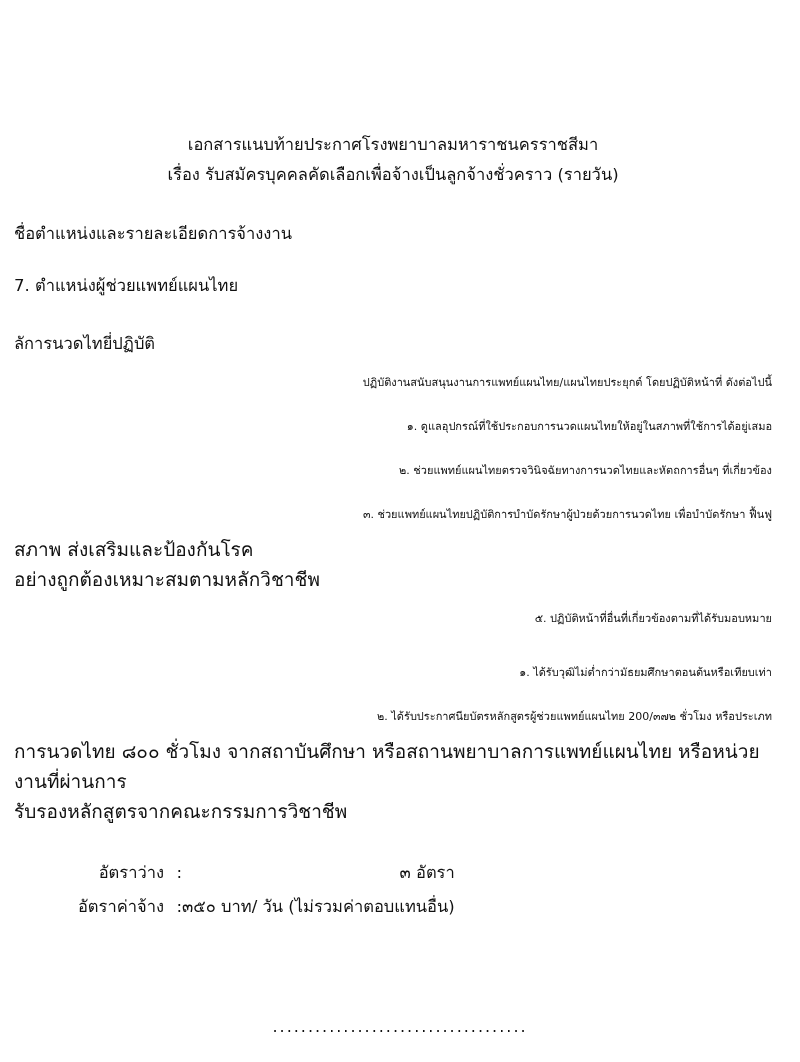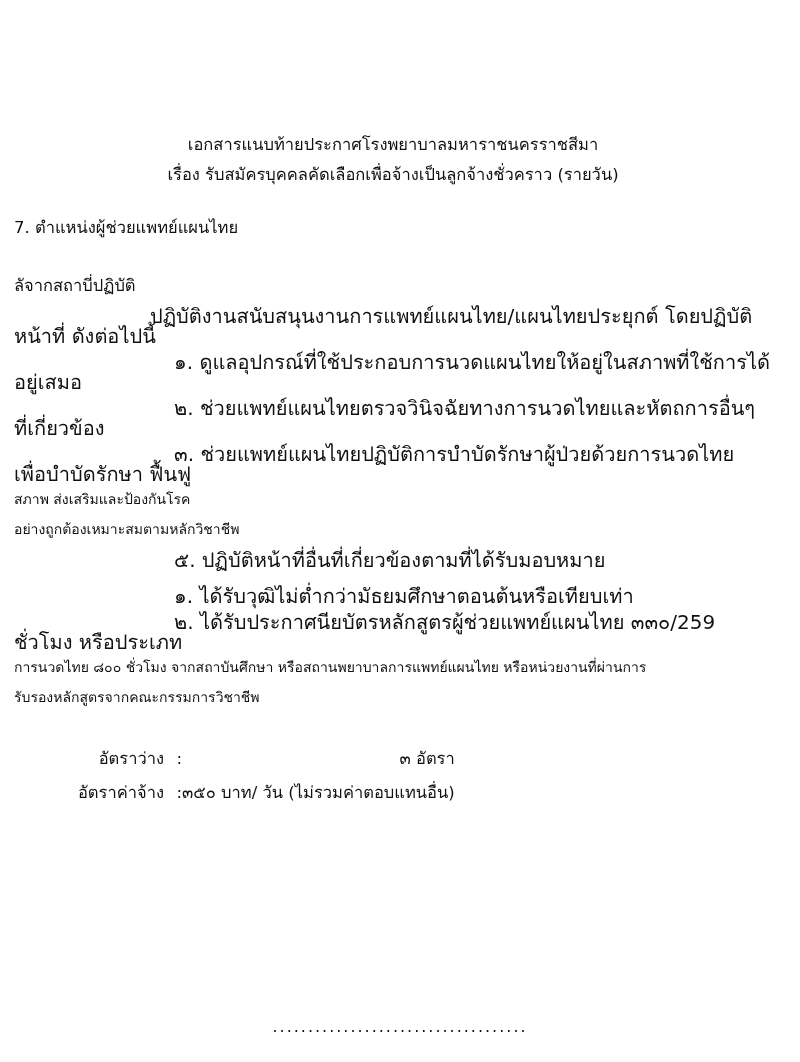--- a/index.html
+++ b/index.html
@@ -36,30 +36,31 @@
     line-height: 28px;
   }
 
   .position-line {
     font-size: 16.5px;
     margin-top: 24px;
     line-height: 28px;
   }
 
   .para {
-    font-size: 20px;
-    line-height: 20px;
+    font-size: 11px;
+    line-height: 38px;
     margin-top: 6px;
+    text-align: right;
   }
   .indent-1 { text-indent: 136px; }
   .indent-2 { text-indent: 160px; }
   .indent-q { text-indent: 160px; }
 
   .runon {
-    font-size: 14px;
+    font-size: 19px;
     line-height: 30px;
     margin-top: 0;
     text-indent: 0;
   }
 
   .spacer-10 { height: 10px; }
 
   .kv-table {
     margin-top: 30px;
     font-size: 16.5px;
@@ -89,39 +90,40 @@
 </head>
 <body>
 
 <div class="page">
 
   <div class="heading">
     <span class="line1">เอกสารแนบท้ายประกาศโรงพยาบาลมหาราชนครราชสีมา</span>
     <span class="line2">เรื่อง รับสมัครบุคคลคัดเลือกเพื่อจ้างเป็นลูกจ้างชั่วคราว (รายวัน)</span>
   </div>
 
+  <div class="section-title">ชื่อตำแหน่งและรายละเอียดการจ้างงาน</div>
 
   <div class="position-line">7. ตำแหน่งผู้ช่วยแพทย์แผนไทย</div>
 
-  <div class="section-title">ลัจากสถาบี่ปฏิบัติ</div>
+  <div class="section-title">ลัการนวดไทยี่ปฏิบัติ</div>
 
   <div class="para indent-1">ปฏิบัติงานสนับสนุนงานการแพทย์แผนไทย/แผนไทยประยุกต์ โดยปฏิบัติหน้าที่ ดังต่อไปนี้</div>
 
   <div class="para indent-2">๑.  ดูแลอุปกรณ์ที่ใช้ประกอบการนวดแผนไทยให้อยู่ในสภาพที่ใช้การได้อยู่เสมอ</div>
   <div class="para indent-2">๒.  ช่วยแพทย์แผนไทยตรวจวินิจฉัยทางการนวดไทยและหัตถการอื่นๆ ที่เกี่ยวข้อง</div>
   <div class="para indent-2">๓.  ช่วยแพทย์แผนไทยปฏิบัติการบำบัดรักษาผู้ป่วยด้วยการนวดไทย เพื่อบำบัดรักษา ฟื้นฟู</div>
   <div class="runon">สภาพ ส่งเสริมและป้องกันโรค</div>
   <div class="runon">อย่างถูกต้องเหมาะสมตามหลักวิชาชีพ</div>
   <div class="para indent-2">๕.  ปฏิบัติหน้าที่อื่นที่เกี่ยวข้องตามที่ได้รับมอบหมาย</div>
 
 
   <div class="spacer-10"></div>
 
   <div class="para indent-q">๑. ได้รับวุฒิไม่ต่ำกว่ามัธยมศึกษาตอนต้นหรือเทียบเท่า</div>
-  <div class="para indent-q">๒. ได้รับประกาศนียบัตรหลักสูตรผู้ช่วยแพทย์แผนไทย ๓๓๐/259 ชั่วโมง หรือประเภท</div>
+  <div class="para indent-q">๒. ได้รับประกาศนียบัตรหลักสูตรผู้ช่วยแพทย์แผนไทย 200/๓๗๒ ชั่วโมง หรือประเภท</div>
   <div class="runon">การนวดไทย ๘๐๐ ชั่วโมง จากสถาบันศึกษา หรือสถานพยาบาลการแพทย์แผนไทย หรือหน่วยงานที่ผ่านการ</div>
   <div class="runon">รับรองหลักสูตรจากคณะกรรมการวิชาชีพ</div>
 
   <table class="kv-table">
     <tbody>
         <tr>
       <td class="kv-label">อัตราว่าง</td>
       <td class="kv-colon">:</td>
       <td class="kv-value">๓ อัตรา</td>
     </tr>

